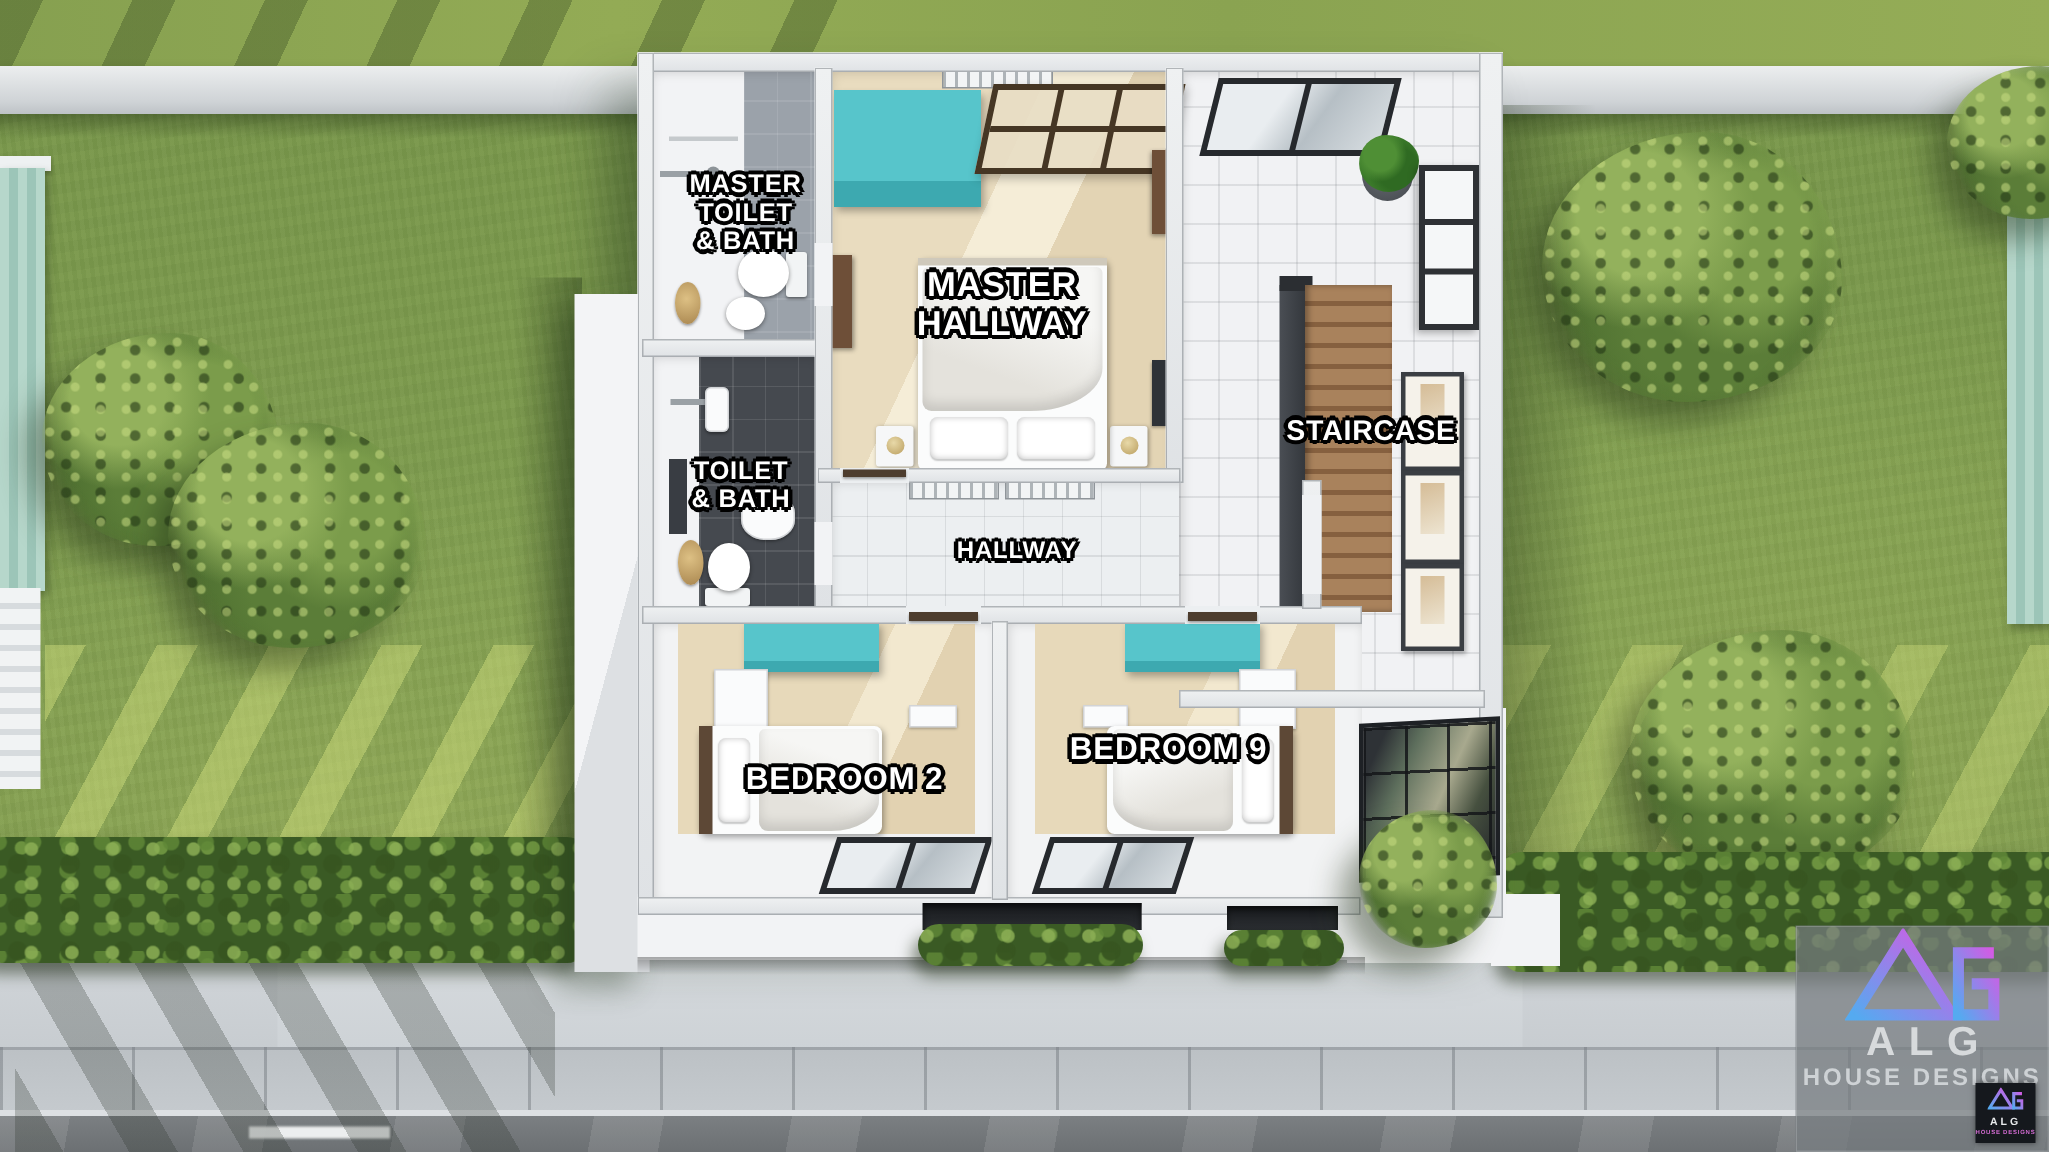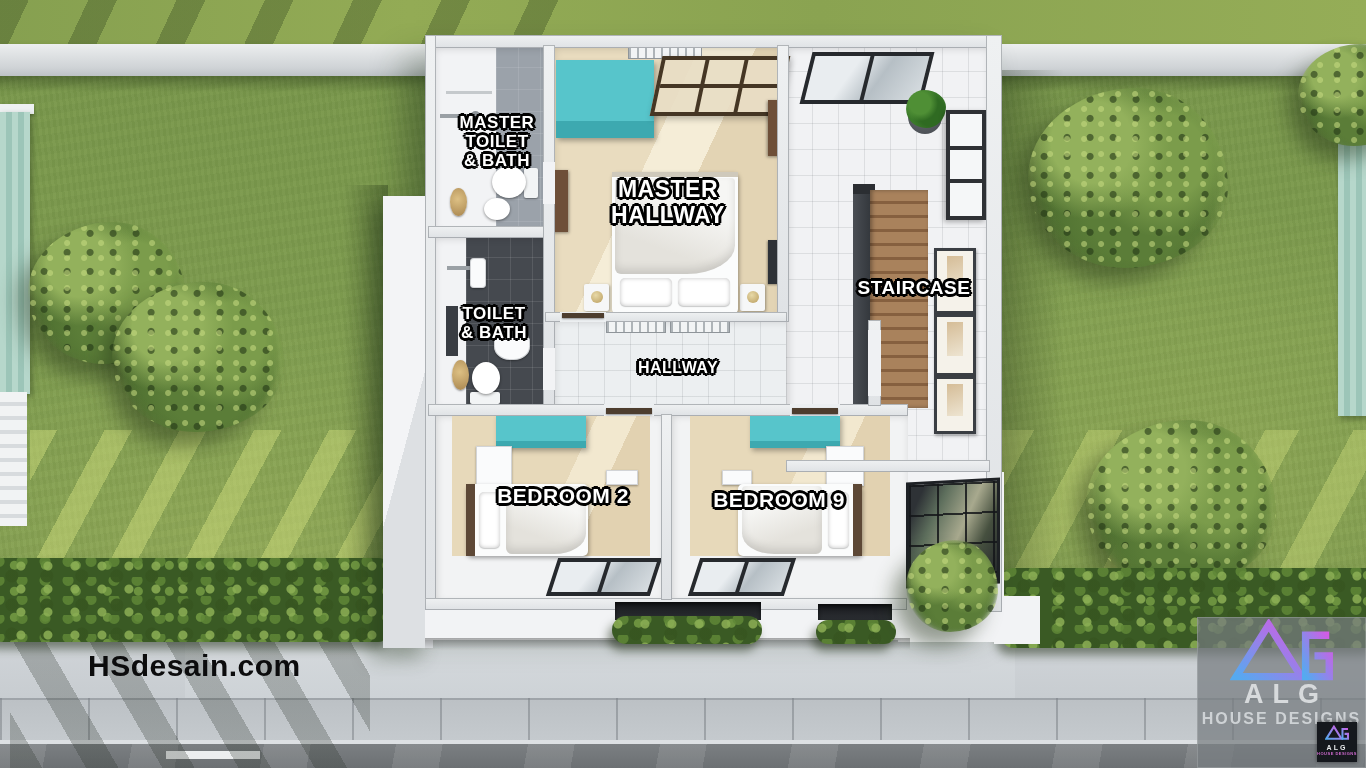--- a/index.html
+++ b/index.html
@@ -351,28 +351,27 @@
   <div class="abs room-label" style="left:494px;top:304px;font-size:17px">
     <div>TOILET</div>
     <div>&amp; BATH</div>
   </div>
   <div class="abs room-label" style="left:678px;top:359px;font-size:16px">
     <div>HALLWAY</div>
   </div>
   <div class="abs room-label" style="left:914px;top:277px;font-size:19px">
     <div>STAIRCASE</div>
   </div>
-  <div class="abs room-label" style="left:563px;top:484px;font-size:21px">
+  <div class="abs room-label" style="left:563px;top:508px;font-size:21px">
     <div>BEDROOM 2</div>
   </div>
   <div class="abs room-label" style="left:779px;top:488px;font-size:21px">
     <div>BEDROOM 9</div>
   </div>
 
-  <div class="abs watermark" style="left:88px;top:649px">HSdesain.com</div>
 
   <div class="abs logo-overlay">
     <svg class="alg-glyph" viewBox="0 0 140 84">
       <defs>
         <linearGradient id="g1" x1="0" y1="1" x2="1" y2="0">
           <stop offset="0" class="stopA"></stop>
             <stop offset="1" class="stopB"></stop>
         </linearGradient>
       </defs>
       <g fill="none" stroke="url(#g1)" stroke-width="10">

